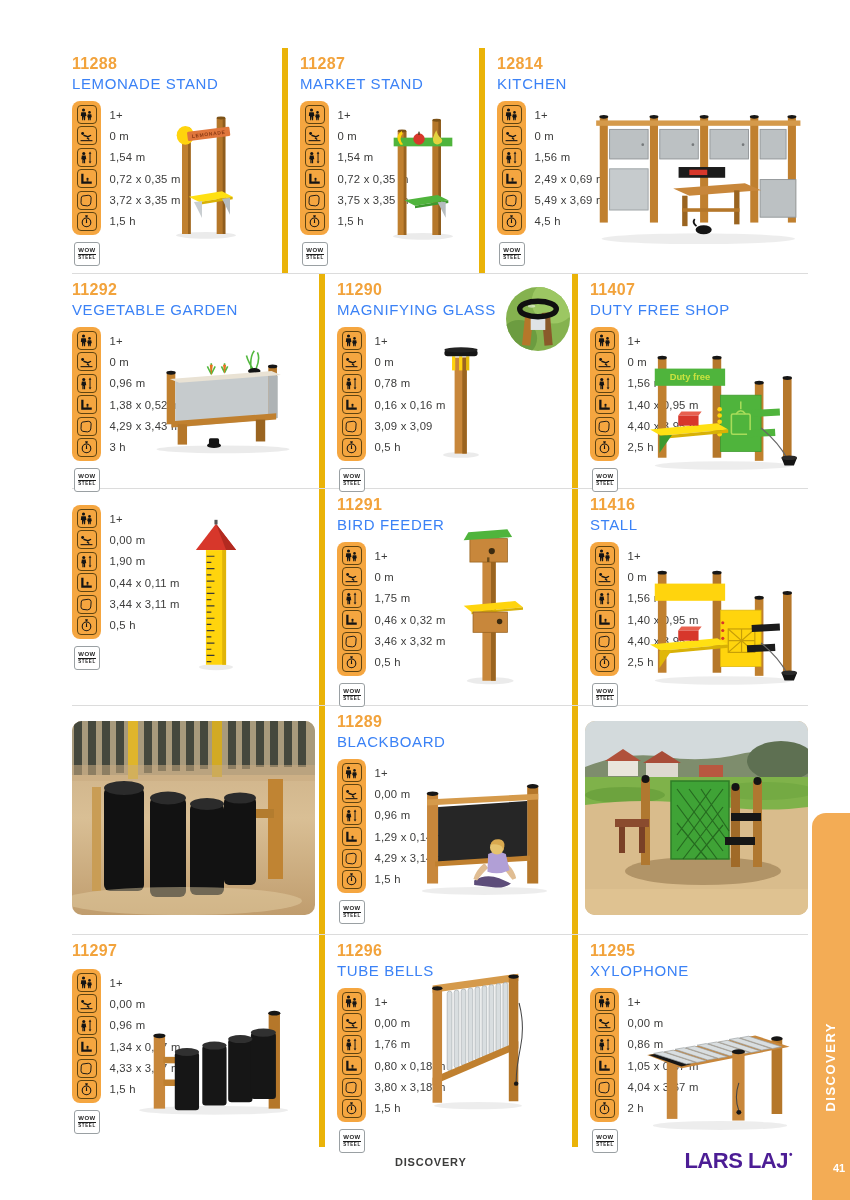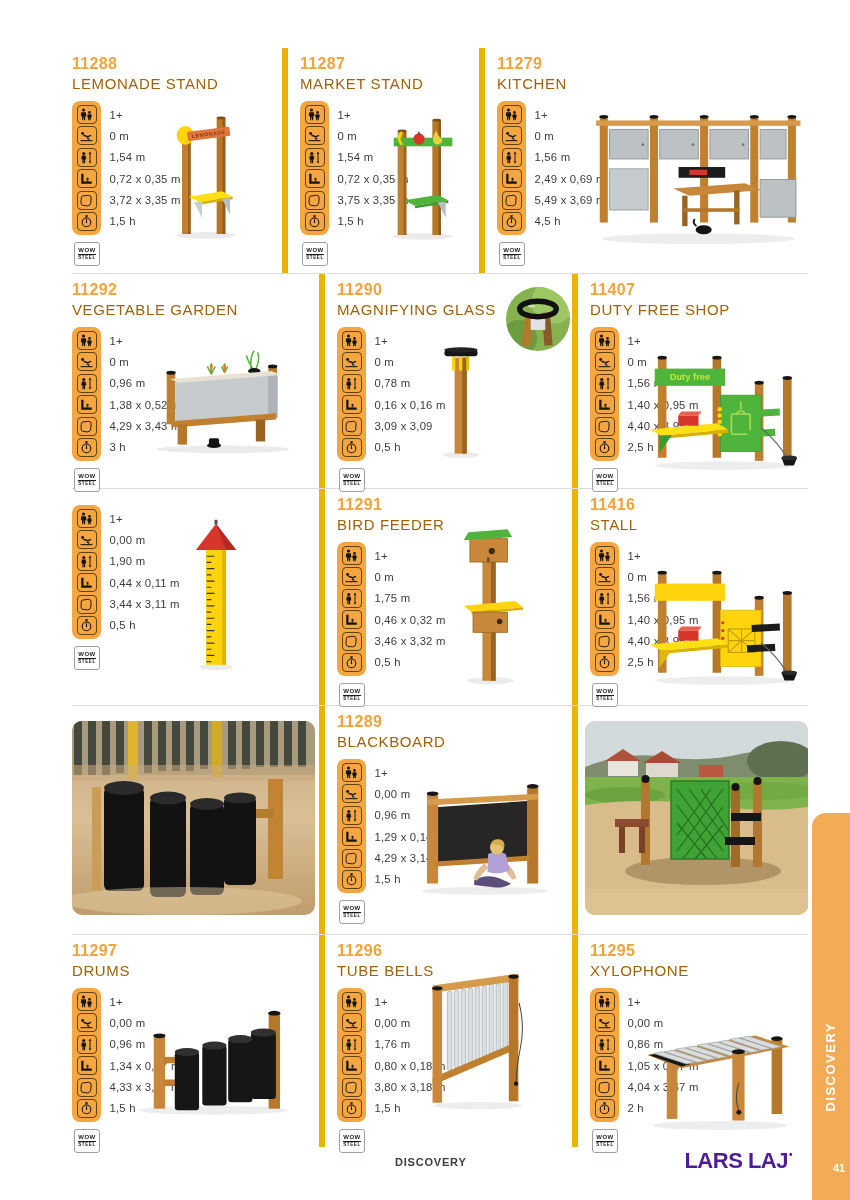--- a/index.html
+++ b/index.html
@@ -9,21 +9,21 @@
   .row{display:flex;position:relative}
   .row1{height:225px}.row2{height:214px}.row3{height:216px}.row4{height:228px}.row5{height:212px}
   .row1,.row2,.row3,.row4{border-bottom:1px solid #dcdcdc}
   .cell{position:relative;box-sizing:border-box;padding-top:7px}
   .w1a{width:216px}.w1b{width:197px}.w1c{flex:1}
   .w2a{width:253px}.w2b{width:253px}.w2c{flex:1}
   .w1a,.w1b,.w2a,.w2b{border-right:6px solid #eab308}
   .pad{padding-left:12px}
   .card{height:100%}
   .pid{margin:0;font-size:16px;font-weight:700;color:#F2A33C;letter-spacing:.3px}
-  .pname{margin:2px 0 0;font-size:15px;color:#a16207;letter-spacing:.6px;white-space:nowrap}
+  .pname{margin:2px 0 0;font-size:15px;color:#3b82f6;letter-spacing:.6px;white-space:nowrap}
   .specs{position:relative;margin-top:9px;padding:4px 0;width:max-content}
   .specs::before{content:"";position:absolute;left:0;top:0;bottom:0;width:29px;background:#F5A640;border-radius:8px}
   .srow{display:flex;align-items:center;height:19px;margin-bottom:2.4px;position:relative}
   .srow:last-child{margin-bottom:0}
   .ibox{width:20px;height:19px;margin-left:4.5px;border:1.2px solid #5f4410;border-radius:4px;
         background:#F5A640;display:flex;align-items:center;justify-content:center;box-sizing:border-box;flex:none}
   .ibox svg{width:15px;height:15px;display:block}
   .sval{margin-left:13px;font-size:11.3px;color:#3c3c3b;white-space:nowrap;letter-spacing:.2px}
   .badge{margin-top:7px;margin-left:2px;width:26px;height:24px;border:1px solid #9aa0a3;border-radius:3px;
          background:#fff;display:flex;flex-direction:column;align-items:center;justify-content:center;box-sizing:border-box}
@@ -519,21 +519,21 @@
             <span class="b2">STEEL</span>
           </div>
   <svg class="rsvg r-market">
             <use href="#sym-market"></use>
           </svg>
 
  </article>
 </div>
   <div class="cell w1c pad">
  <article class="card">
-  <h3 class="pid">11279</h3>
+  <h3 class="pid">12814</h3>
   <div class="pname">KITCHEN</div>
   <div class="specs">
    <div class="srow">
               <span class="ibox">
                 <svg viewBox="0 0 24 24">
                   <use href="#i-age"></use>
                 </svg>
               </span>
               <span class="sval">1+</span>
             </div>
@@ -1127,21 +1127,20 @@
             <rect x="140" y="116" width="30" height="8" fill="#161616"></rect>
      <rect y="168" width="223" height="26" fill="#e3c795" opacity=".55"></rect>
     </svg>
    </div>
   </div>
  </div>
  <div class="row row5">
   <div class="cell w2a">
  <article class="card">
   <h3 class="pid">11297</h3>
-  <div class="pname">DRUMS</div>
   <div class="specs">
    <div class="srow">
               <span class="ibox">
                 <svg viewBox="0 0 24 24">
                   <use href="#i-age"></use>
                 </svg>
               </span>
               <span class="sval">1+</span>
             </div>
    <div class="srow">

